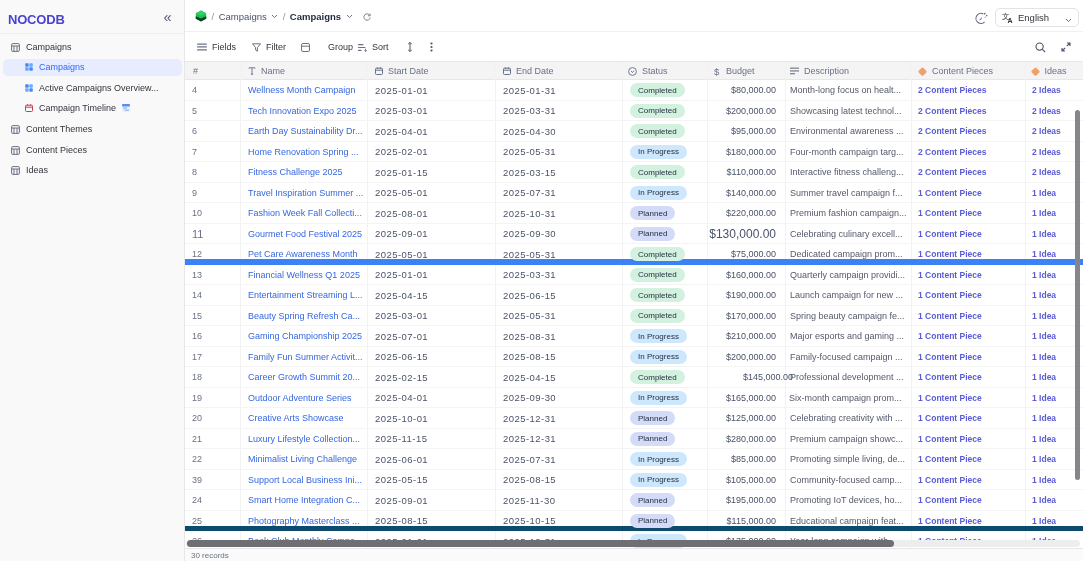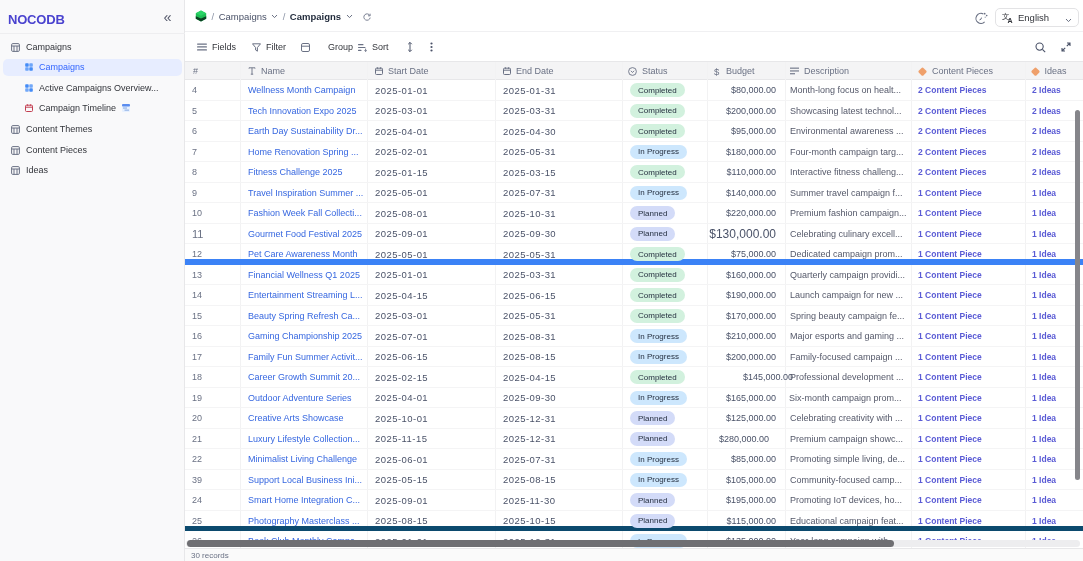--- a/index.html
+++ b/index.html
@@ -750,21 +750,21 @@
       </div>
 <div class="abs flex" style="left:190px;top:0;height:20.5px">
         <span style="font-size:9.5px;color:#4a5268;letter-spacing:0.45px">2025-11-15</span>
       </div>
 <div class="abs flex" style="left:318px;top:0;height:20.5px">
         <span style="font-size:9.5px;color:#4a5268;letter-spacing:0.45px">2025-12-31</span>
       </div>
 <div class="abs flex" style="left:445px;top:0;height:20.5px">
         <span style="font-size:8px;color:#1f293a;background:#d3dbf8;border-radius:7.5px;padding:2.5px 8px;white-space:nowrap">Planned</span>
       </div>
-<div class="abs flex" style="left:534px;top:0;height:20.5px;width:69px;justify-content:flex-start">
+<div class="abs flex" style="left:522px;top:0;height:20.5px;width:69px;justify-content:flex-end">
         <span style="font-size:9px;color:#4a5268">$280,000.00</span>
       </div>
 <div class="abs flex" style="left:605px;top:0;height:20.5px">
         <span style="font-size:9px;color:#55596a;white-space:nowrap">Premium campaign showc...</span>
       </div>
 <div class="abs flex" style="left:733px;top:0;height:20.5px">
         <span style="font-size:8.5px;font-weight:bold;color:#5a5bd5;white-space:nowrap">1 Content Piece</span>
       </div>
 <div class="abs flex" style="left:847px;top:0;height:20.5px">
         <span style="font-size:8.5px;font-weight:bold;color:#5a5bd5;white-space:nowrap">1 Idea</span>

